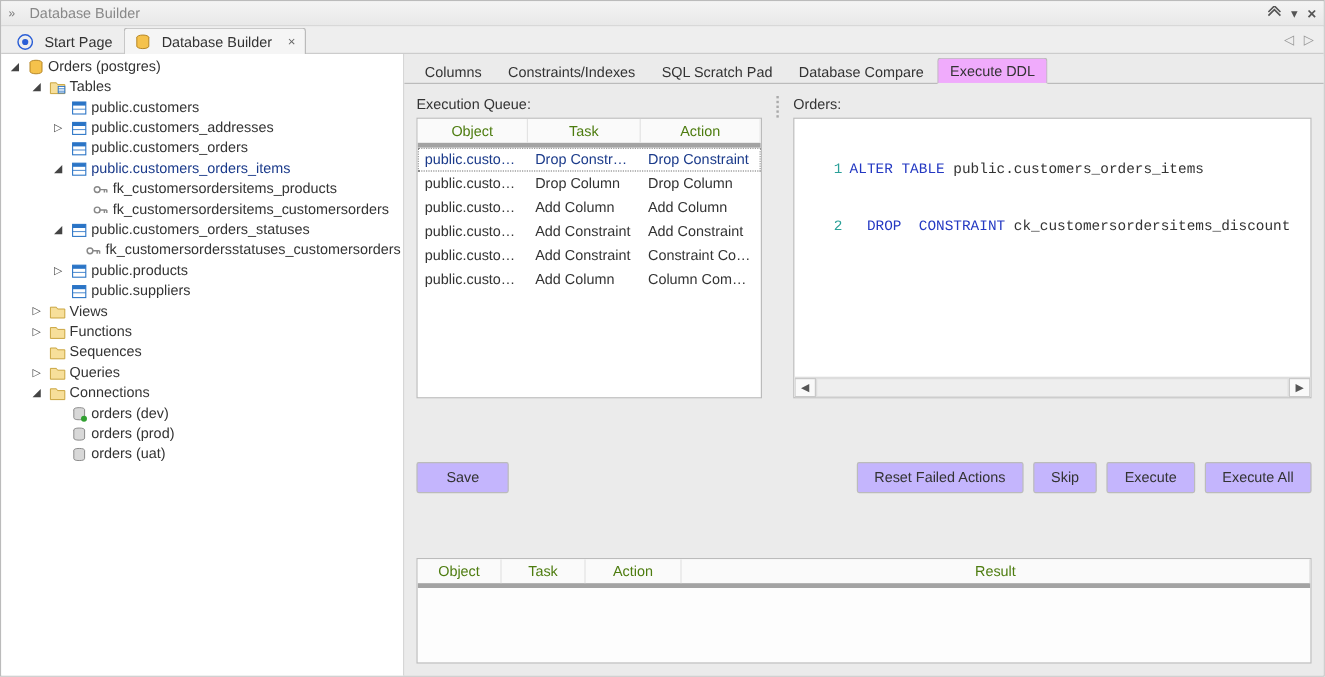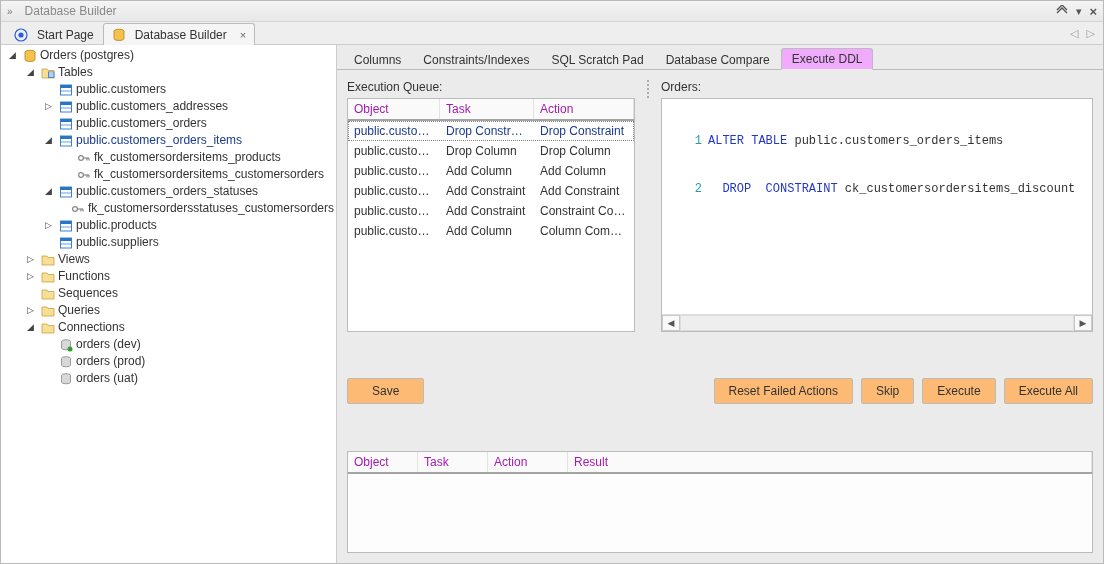--- a/index.html
+++ b/index.html
@@ -29,49 +29,49 @@
   .toggle{width:11px;height:11px;display:inline-flex;align-items:center;justify-content:center;font-size:9px;color:#444;margin-right:2px;}
   .toggle.blank{visibility:hidden;}
   .ic{width:14px;height:14px;display:inline-flex;align-items:center;justify-content:center;}
   .lbl{}
   .sel{color:#1a3a8a;}
   
   .right{flex:1;display:flex;flex-direction:column;background:#ebebeb;min-width:0;}
   .subtabs{height:22px;display:flex;align-items:flex-end;border-bottom:1px solid #bbb;padding:0 6px;background:#ebebeb;margin-top:2px;}
   .subtabs .stab{padding:3px 10px 3px;border:1px solid transparent;border-bottom:none;color:#333;cursor:default;border-radius:3px 3px 0 0;font-size:12px;position:relative;top:1px;}
   .subtabs .stab.active{background:#f0abfc;border-color:#bbb;border-bottom:1px solid #ebebeb;}
-  .panels{flex:1;padding:10px;display:flex;flex-direction:column;gap:8px;min-height:0;}
+  .panels{flex:1;padding:10px;display:flex;flex-direction:column;gap:22px;min-height:0;}
   .row1{display:flex;gap:10px;height:252px;}
   .panel-label{font-size:12px;color:#333;margin-bottom:4px;}
   .queue-wrap,.script-wrap{display:flex;flex-direction:column;}
   .queue-wrap{width:288px;}
   .script-wrap{flex:1;min-width:0;}
   .listbox{flex:1;background:#fff;border:1px solid #bbb;overflow:auto;}
-  .gridhead{display:flex;border-bottom:2px solid #a3a3a3;background:#fafafa;font-size:12px;color:#a21caf;position:sticky;top:0;}
+  .gridhead{display:flex;border-bottom:4px solid #a3a3a3;background:#fafafa;font-size:12px;color:#4d7c0f;position:sticky;top:0;text-align:center;}
   .gridhead>div,.gridrow>div{padding:3px 6px;overflow:hidden;text-overflow:ellipsis;white-space:nowrap;box-sizing:border-box;}
   .gridhead>div{border-right:1px solid #e3e3e3;}
   .gridrow{display:flex;font-size:12px;}
   .gridrow.sel{background:#fff;outline:1px dotted #888;outline-offset:-1px;}
   .q-obj{width:92px;}
   .q-task{width:94px;}
   .q-act{width:100px;}
   .script-box{flex:1;border:1px solid #bbb;background:#fff;display:flex;flex-direction:column;overflow:hidden;}
   .code-area{flex:1;overflow:auto;font-family:Consolas,"Courier New",monospace;font-size:12px;line-height:16px;padding:2px 0 0 0;white-space:pre;color:#333;}
   .code-line{display:flex;}
   .gutter{width:40px;text-align:right;color:#2aa098;padding-right:6px;flex-shrink:0;}
   .code{flex:1;white-space:pre;}
   .kw{color:#2338c2;}
   .hscroll{height:16px;background:#f1f1f1;border-top:1px solid #ddd;display:flex;align-items:center;}
   .hscroll .arrow{width:16px;height:14px;display:flex;align-items:center;justify-content:center;border:1px solid #c9c9c9;background:#f9f9f9;font-size:9px;color:#555;margin:0;}
   .hscroll .track{flex:1;height:14px;background:#eee;border:1px solid #ddd;margin:0;}
   .divider{width:6px;height:36px;display:flex;flex-direction:column;align-items:center;gap:2px;}
   .divider span{width:2px;height:2px;background:#aaa;}
   .btnrow{flex:1;display:flex;gap:8px;align-items:center;}
   .btnrow .spacer{flex:1;}
-  button.btn{background:#fdba74;border:1px solid #bbb;padding:5px 14px;font-family:inherit;font-size:12px;color:#333;border-radius:2px;cursor:default;}
+  button.btn{background:#c4b5fd;border:1px solid #bbb;padding:5px 14px;font-family:inherit;font-size:12px;color:#333;border-radius:2px;cursor:default;}
   button.btn.save{padding:5px 24px;}
   
   .result-wrap{flex:1;display:flex;flex-direction:column;min-height:0;}
   .result-box{flex:1;border:1px solid #bbb;background:#fdfdfd;overflow:auto;}
   .r-obj{width:70px;}
   .r-task{width:70px;}
   .r-act{width:80px;}
   .r-res{flex:1;}
   
   .listbox::-webkit-scrollbar,.code-area::-webkit-scrollbar,.result-box::-webkit-scrollbar{width:14px;height:14px;}

